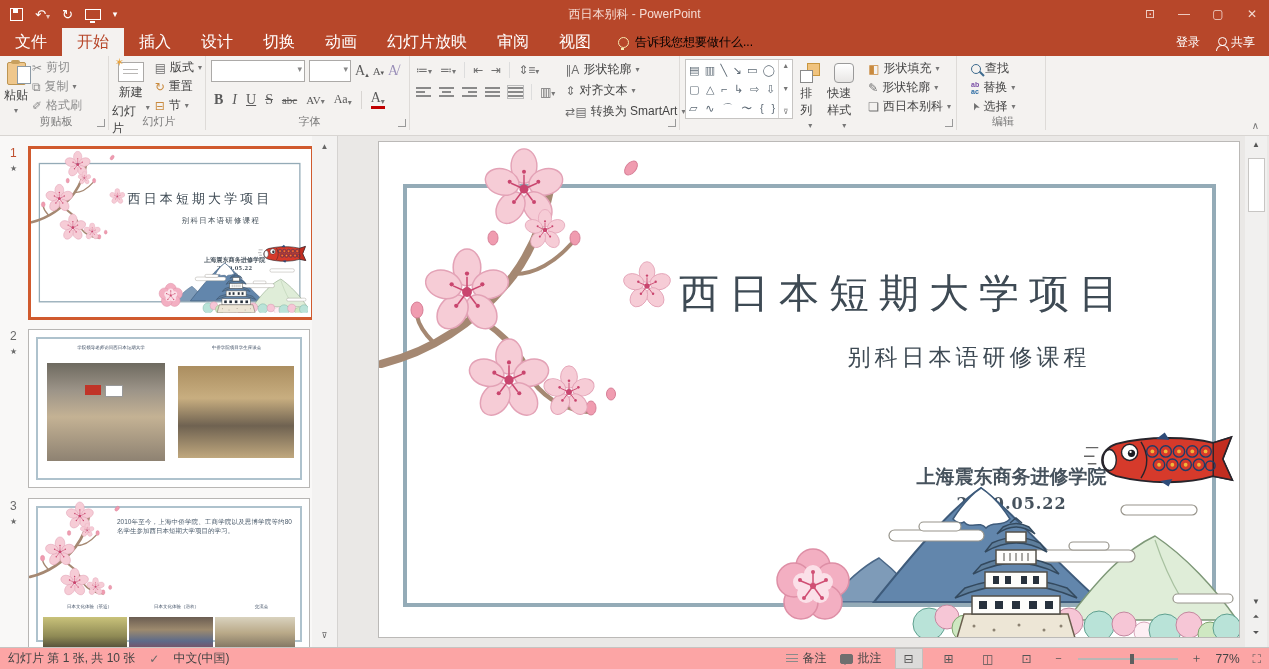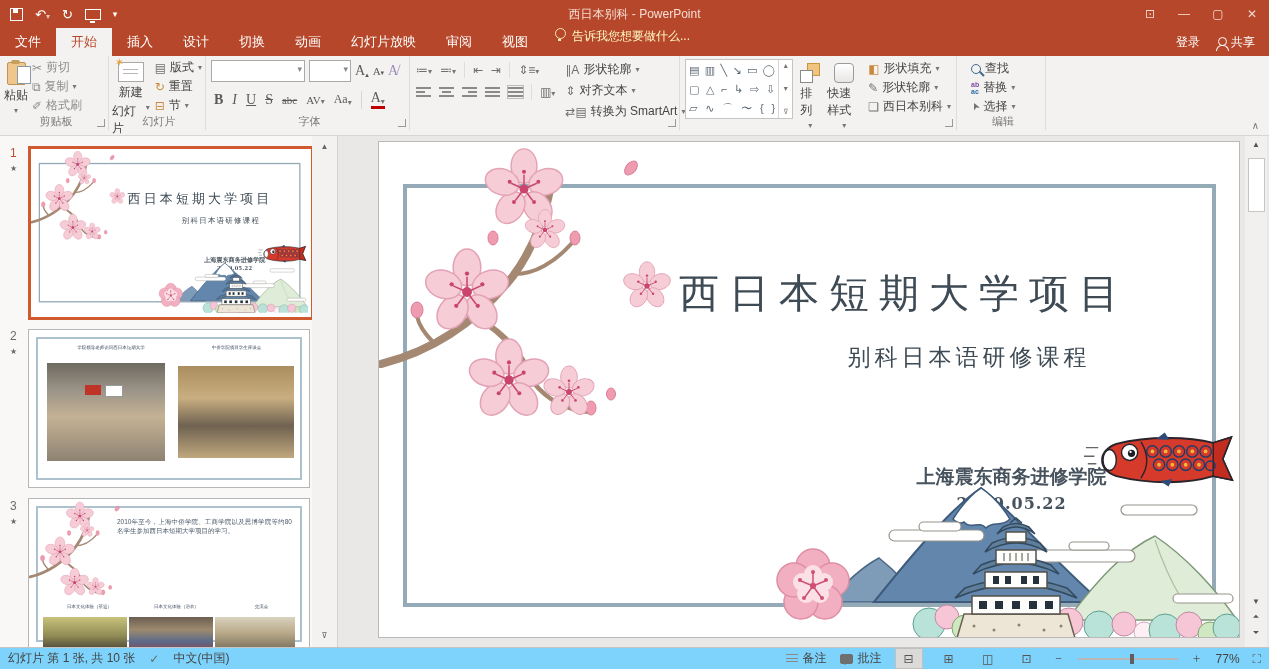--- a/index.html
+++ b/index.html
@@ -11,23 +11,23 @@
   .qat .g{font-size:13px;color:#fff;}
   .ic-save{width:11px;height:11px;border:1.5px solid #fff;position:relative;}
   .ic-save::after{content:'';position:absolute;left:2px;top:0;width:5px;height:4px;background:#fff;}
   .ic-mon{width:14px;height:9px;border:1.5px solid #fff;position:relative;}
   .ic-mon::after{content:'';position:absolute;left:4px;bottom:-4px;width:5px;height:2px;background:#fff;}
   .t-title{position:absolute;left:50%;transform:translateX(-50%);font-size:12px;color:#f5dcd4;}
   .winbtns{margin-left:auto;display:flex;align-items:center;height:100%;}
   .winbtns span{width:34px;height:100%;display:flex;align-items:center;justify-content:center;font-size:12px;color:#f3d9d1;}
   
   .tabs{position:absolute;left:0;top:28px;width:100%;height:28px;background:#B7472A;display:flex;align-items:stretch;color:#fff;}
-  .tab{padding:0 15px;display:flex;align-items:center;font-size:13px;}
+  .tab{padding:0 15px;display:flex;align-items:center;font-size:16px;}
   .tab.active{background:#F4F2F0;color:#B7472A;}
-  .tellme{display:flex;align-items:flex-start;gap:6px;padding:0 12px;color:#fef9c3;}
+  .tellme{display:flex;align-items:center;gap:6px;padding:0 12px;color:#000000;}
   .bulb{width:9px;height:9px;border:1.3px solid #f7e9b0;border-radius:50%;position:relative;}
   .bulb::after{content:'';position:absolute;left:2px;bottom:-3px;width:3px;height:2px;background:#f7e9b0;}
   .acct{margin-left:auto;display:flex;align-items:center;gap:18px;padding-right:14px;}
   .ic-person{width:7px;height:7px;border:1.2px solid #fff;border-radius:50%;position:relative;margin-right:4px;display:inline-block;}
   .ic-person::after{content:'';position:absolute;left:-3px;top:7px;width:11px;height:5px;border:1.2px solid #fff;border-bottom:none;border-radius:6px 6px 0 0;}
   
   .ribbon{position:absolute;left:0;top:56px;width:100%;height:79px;background:#F4F2F0;border-bottom:1px solid #D8D5D2;}
   .grp{position:absolute;top:0;height:74px;border-right:1px solid #DEDBD8;}
   .glabel{position:absolute;bottom:1px;left:4px;right:0;text-align:center;font-size:11px;color:#7A7A7A;}
   .dl{position:absolute;right:3px;bottom:3px;width:7px;height:7px;border-left:1px solid #999;border-bottom:1px solid #999;transform:rotate(270deg);}
@@ -95,21 +95,21 @@
   .koi{position:absolute;left:705px;top:288px;width:152px;height:60px;}
   .scene{position:absolute;left:390px;top:336px;width:470px;height:160px;}
   .mini{position:absolute;left:0;top:0;width:860px;height:495px;background:#fff;transform:scale(0.322,0.330);transform-origin:0 0;}
   
   .tframe{position:absolute;left:7px;top:7px;right:7px;bottom:7px;border:2px solid #AEC2CD;}
   .cap{position:absolute;font-size:5px;color:#3A4A60;text-align:center;transform:scale(.9);}
   .ph{position:absolute;border:0;}
   .t3text{position:absolute;font-size:6.5px;line-height:9px;color:#4A5A6A;text-align:justify;}
   .minibranch{position:absolute;width:105px;height:108px;}
   
-  .sbar{position:absolute;left:0;bottom:0;width:100%;height:21px;background:#7dd3fc;border-top:1px solid #C6C4C2;display:flex;align-items:center;font-size:12px;color:#444;}
+  .sbar{position:absolute;left:0;bottom:0;width:100%;height:21px;background:#fca5a5;border-top:1px solid #C6C4C2;display:flex;align-items:center;font-size:12px;color:#444;}
   .sbar .left{display:flex;align-items:center;gap:14px;padding-left:8px;}
   .sbar .right{margin-left:auto;display:flex;align-items:center;gap:13px;padding-right:8px;}
   .vbtn{width:26px;height:19px;display:flex;align-items:center;justify-content:center;color:#555;font-size:12px;}
   .vbtn.sel{background:#DBDAD9;border:1px solid #C2C0BE;}
   .zoomtrack{position:relative;width:100px;height:2px;background:#B9B7B5;}
   .zoomthumb{position:absolute;left:52px;top:-4px;width:4px;height:10px;background:#5f5f5f;}
   .ic-note{width:12px;height:9px;background:repeating-linear-gradient(#8a8a8a 0 1.3px,transparent 1.3px 3.6px);}
   .ic-bub{width:11px;height:8px;border:1.3px solid #6f6f6f;border-radius:2px;position:relative;background:#6f6f6f;}
   .ic-bub::after{content:'';position:absolute;left:2px;bottom:-4px;border:2.5px solid transparent;border-top-color:#6f6f6f;}
 </style>

